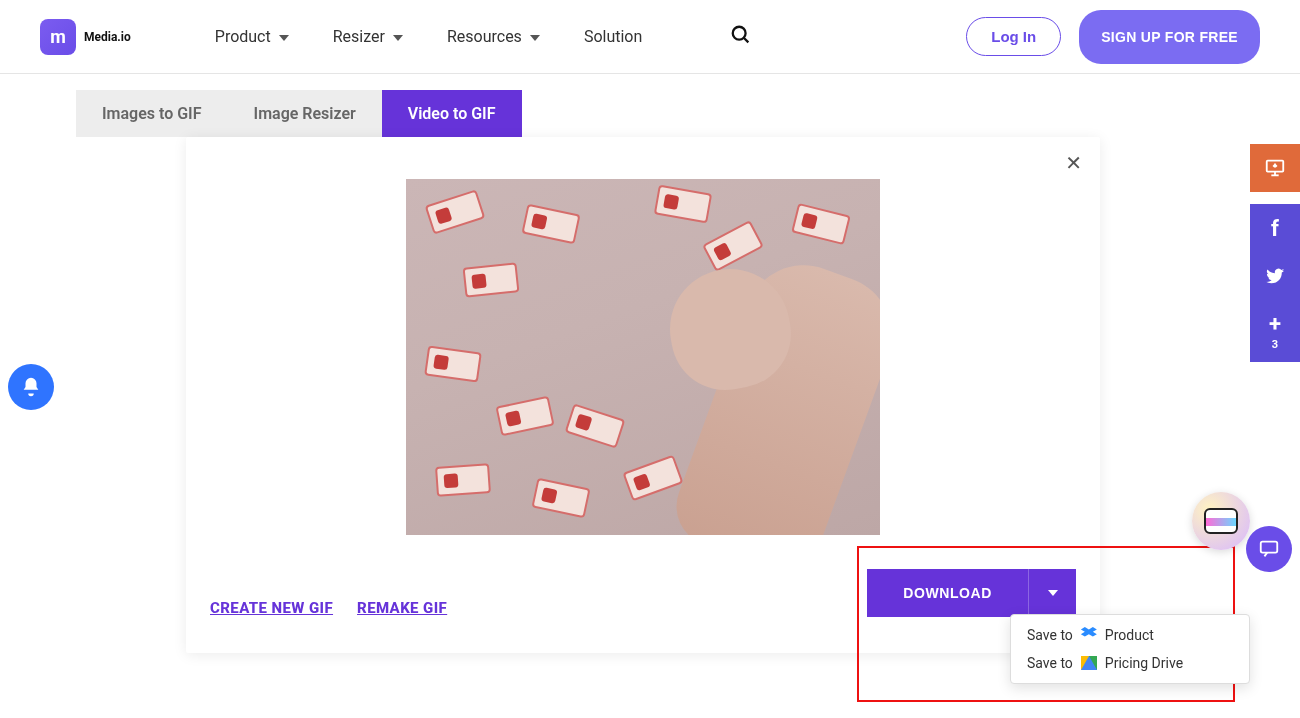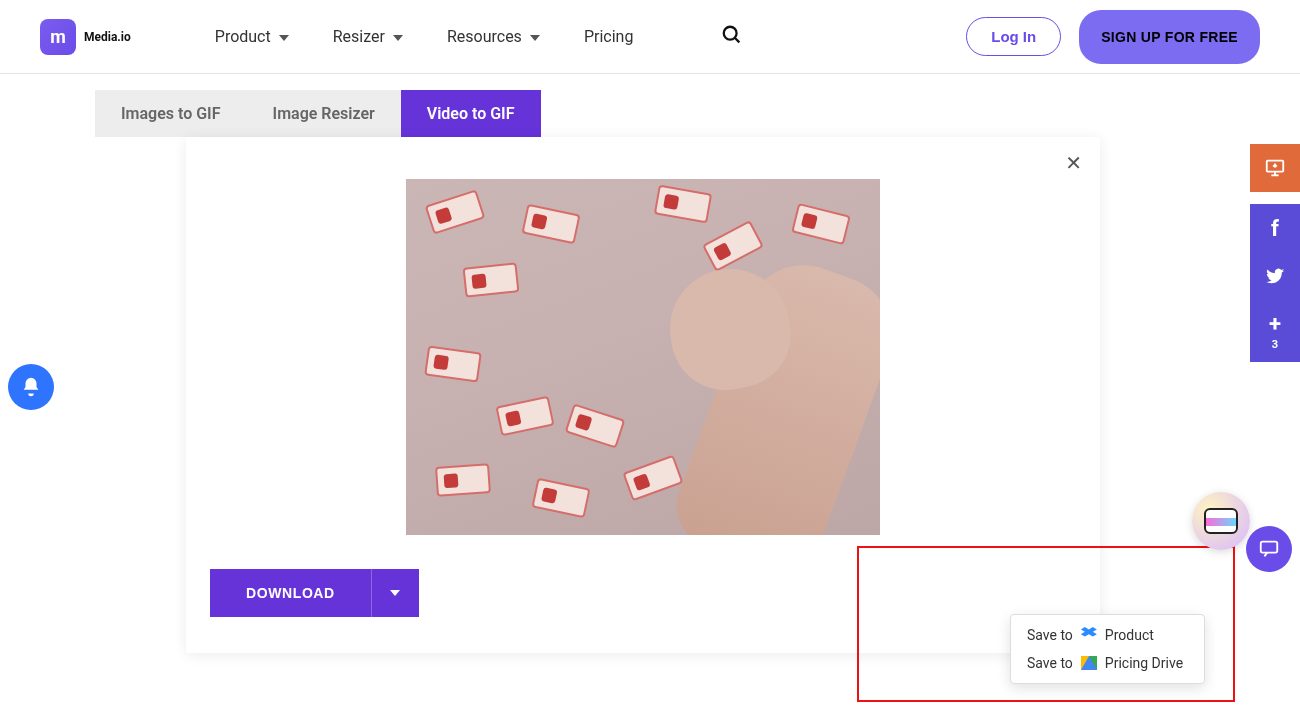--- a/index.html
+++ b/index.html
@@ -34,26 +34,26 @@
   }
   .chev { width: 0; height: 0; border-left: 5px solid transparent; border-right: 5px solid transparent; border-top: 6px solid #555; margin-top:2px;}
   .search-wrap { margin-left: 44px; }
   .search-icon svg { width: 22px; height: 22px; stroke: #111; stroke-width:2.5; fill:none; }
   .header-right { margin-left: auto; display: flex; align-items: center; gap: 18px; }
   .login-btn {
     border: 1px solid #6a4de8; color: #6a4de8; background:#fff;
     padding: 10px 24px; border-radius: 22px; font-weight: 700; font-size: 15px; cursor:pointer;
   }
   .signup-btn {
-    background: #7b6cf2; color:#000000; border:none;
+    background: #7b6cf2; color:#ffffff; border:none;
     padding: 19px 22px; border-radius: 22px; font-weight: 700; font-size: 14px; letter-spacing: .3px; cursor:pointer;
   }
   
   .tabs {
-    display: flex; margin: 16px 0 0 95px;
+    display: flex; margin: 16px 0 0 76px;
   }
   .tab {
     padding: 14px 26px; font-size: 16px; font-weight: 600;
     background:#ededed; color:#666; cursor:pointer;
   }
   .tab.active { background:#6633d9; color:#fff; }
   
   .panel {
     position: relative;
     margin: 0 0 0 186px;
@@ -108,21 +108,21 @@
     width:48px; background:#6633d9; border:none; border-left:1px solid rgba(255,255,255,.25);
     display:flex; align-items:center; justify-content:center; cursor:pointer;
   }
   .dl-caret .tri { width:0;height:0;border-left:5px solid transparent;border-right:5px solid transparent;border-top:6px solid #fff;}
   
   .highlight-box {
     position:absolute; left:857px; top:546px; width:378px; height:156px;
     border:2px solid #e11; pointer-events:none;
   }
   .save-menu {
-    position:absolute; left:1010px; top:614px; width:195px;
+    position:absolute; left:1010px; top:614px; width:240px;
     background:#fff; border:1px solid #ddd; border-radius:4px;
     box-shadow: 0 4px 14px rgba(0,0,0,.12);
     padding: 6px 0;
   }
   .save-item {
     display:flex; align-items:center; gap:8px;
     padding: 6px 16px; font-size:14px; color:#333; cursor:pointer;
   }
   .dbx {
     width:16px;height:16px;background:#2a8cff; clip-path: polygon(25% 0,50% 15%,75% 0,100% 15%,75% 30%,100% 45%,75% 60%,50% 45%,25% 60%,0 45%,25% 30%,0 15%);
@@ -179,21 +179,21 @@
     </div>
     <div class="nav-item">
       <span>Resizer</span>
       <span class="chev"></span>
     </div>
     <div class="nav-item">
       <span>Resources</span>
       <span class="chev"></span>
     </div>
     <div class="nav-item">
-      <span>Pricing</span>
+      <span>Solution</span>
     </div>
     <div class="search-wrap">
       <span class="search-icon">
         <svg viewBox="0 0 24 24">
             <circle cx="10" cy="10" r="7"></circle>
             <line x1="20" y1="20" x2="15" y2="15"></line>
           </svg>
       </span>
     </div>
   </div>
@@ -226,20 +226,24 @@
     <div class="ticket" style="left:30px;top:286px;transform:rotate(-4deg);"></div>
     <div class="ticket" style="left:128px;top:304px;transform:rotate(12deg);"></div>
     <div class="ticket" style="left:220px;top:284px;transform:rotate(-20deg);"></div>
     <div class="ticket" style="left:300px;top:278px;transform:rotate(6deg);"></div>
     <div class="ticket" style="left:386px;top:222px;transform:rotate(-10deg);"></div>
     <div class="arm"></div>
     <div class="hand"></div>
   </div>
 
   <div class="footer">
+    <div class="links">
+      <a class="link">CREATE NEW GIF</a>
+      <a class="link">REMAKE GIF</a>
+    </div>
     <div class="dl-wrap">
       <button class="dl-btn">DOWNLOAD</button>
       <button class="dl-caret">
         <span class="tri"></span>
       </button>
     </div>
   </div>
 </div>
 
 <div class="highlight-box"></div>

